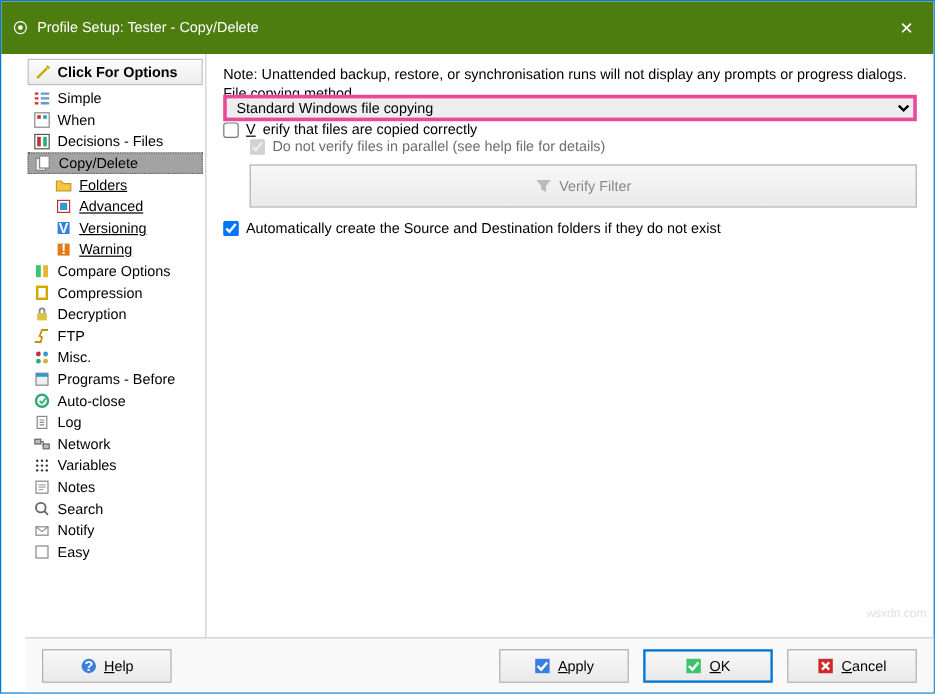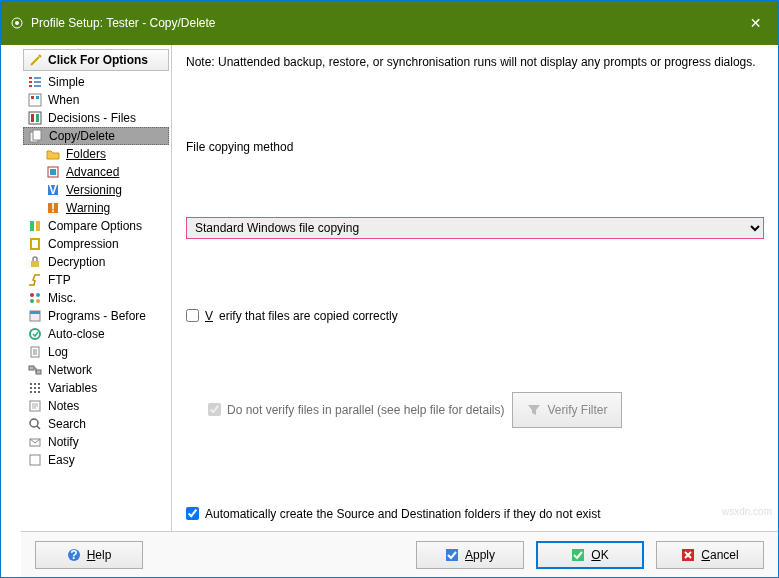--- a/index.html
+++ b/index.html
@@ -9,30 +9,30 @@
   .titlebar .close { width: 45px; height: 30px; display: flex; align-items: center; justify-content: center; color: #fff; font-size: 14px; }
   .titleicon { width: 16px; height: 16px; margin-right: 6px; display: inline-flex; align-items: center; justify-content: center; }
   .body { flex: 1; display: flex; min-height: 0; }
   .sidebar { width: 151px; border-right: 1px solid #ccc; padding: 4px 2px; overflow: hidden; background: #fff; }
   .cfo { height: 22px; display: flex; align-items: center; border: 1px solid #bfbfbf; background: linear-gradient(#fdfdfd,#ececec); padding: 0 4px; font-weight: bold; margin-bottom: 2px; }
   .cfo .ic { width: 16px; height: 16px; margin-right: 4px; display: inline-flex; align-items: center; justify-content: center; }
   .tree-item { display: flex; align-items: center; height: 18px; padding: 0 4px; gap: 5px; color: #000; }
   .tree-item.sel { background: #a3a3a3; border: 1px dotted #666; }
   .tree-item .ic { width: 16px; height: 16px; display: inline-flex; align-items: center; justify-content: center; font-size: 11px; line-height: 1; }
   .tree-child { padding-left: 22px; text-decoration: underline; }
-  .content { flex: 1; padding: 10px 14px 10px 14px; display: flex; flex-direction: column; gap: 10px; color: #000; justify-content: space-between; }
+  .content { flex: 1; padding: 10px 14px 10px 14px; display: flex; flex-direction: column; color: #000; }
   .note { color: #000; margin-bottom: 2px; }
   .grouplabel { color: #000; }
   .select-row { margin-top: -6px; }
-  select.method { width: 100%; height: 22px; background: #eee; border: 1px solid #ec4899; padding: 0 4px; }
+  select.method { width: 100%; height: 22px; background: #eee; border: 3px solid #ec4899; padding: 0 4px; }
   .chk { display: flex; align-items: center; gap: 6px; }
   .chk input { width: 13px; height: 13px; }
   .chk.disabled { color: #6d6d6d; }
   .chk.disabled input { accent-color: #888; }
-  .indent { margin-left: 22px; display: flex; gap: 8px; }
+  .indent { margin-left: 22px; display: flex; flex-direction: column; gap: 8px; }
   .btn { height: 36px; border: 1px solid #adadad; background: linear-gradient(#f8f8f8,#e9e9e9); display: inline-flex; align-items: center; justify-content: center; gap: 6px; padding: 0 14px; min-width: 90px; }
   .btn.disabled { color: #888; }
   .btn.primary { border: 2px solid #0078d7; }
   .footer { height: 46px; border-top: 1px solid #ccc; display: flex; align-items: center; padding: 0 14px; gap: 12px; background: #f9f9f9; }
   .footer .spacer { flex: 1; }
   .footer .btn { min-width: 108px; height: 28px; }
   .icbox { width: 14px; height: 14px; display: inline-flex; align-items: center; justify-content: center; }
   .watermark { position: absolute; right: 6px; bottom: 60px; color: #e0e0e0; font-size: 10px; pointer-events: none; }
   .wrapper { position: relative; flex: 1; display: flex; flex-direction: column; min-height: 0; margin-left: 20px; }
 </style>

